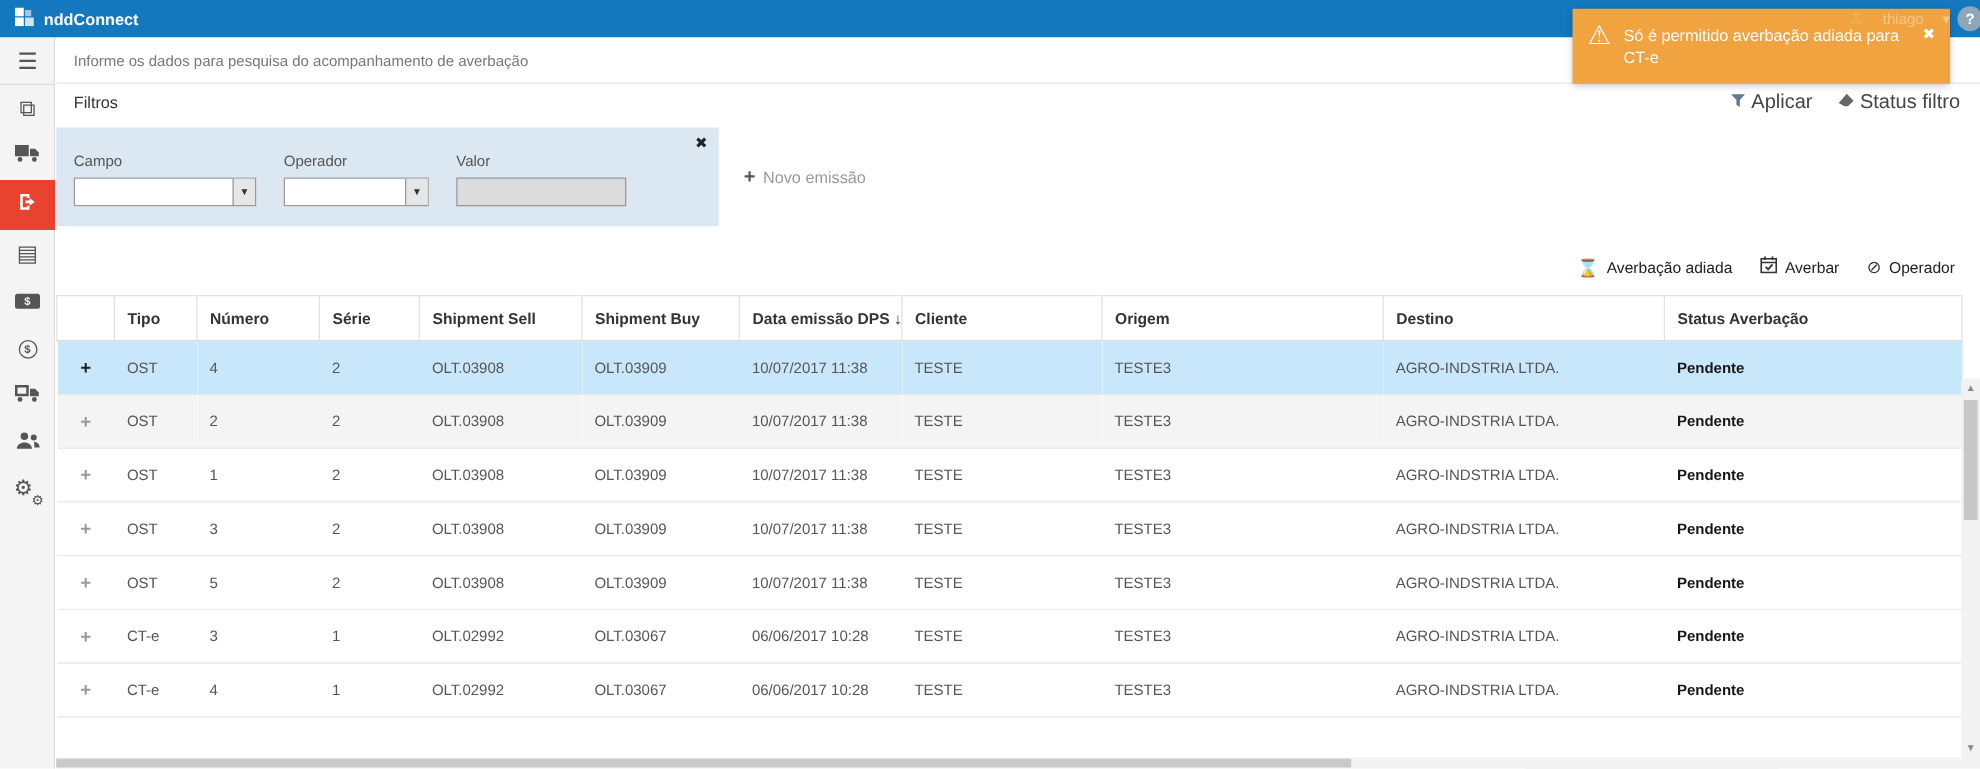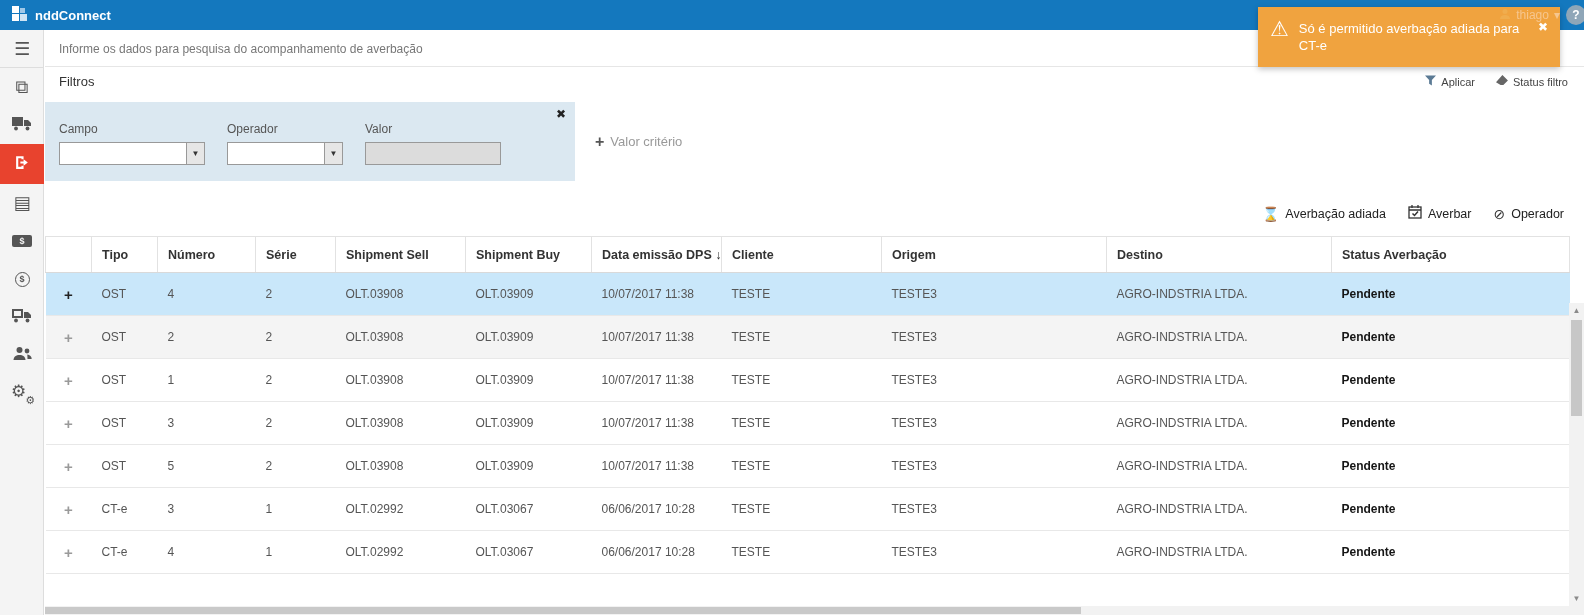--- a/index.html
+++ b/index.html
@@ -12,21 +12,21 @@
   
   .topbar {
     position:absolute; left:0; top:0; width:1584px; height:30px;
     background:#1478be; display:flex; padding:0 12px;
   }
   .brand { display:flex; align-items:center; gap:6px; color:#fff; font-size:13px; font-weight:bold; }
   .topbar-right {
     margin-left:auto; display:flex; align-items:center; gap:6px;
     position:relative; z-index:40; color:#f6c68e; font-size:12px;
   }
-  .user-block { display:flex; align-items:center; gap:5px; cursor:pointer; }
+  .user-block { display:flex; align-items:center; gap:15px; cursor:pointer; }
   .help-circle {
     width:20px; height:20px; border-radius:50%; background:#8fa6b8; color:#fff;
     display:flex; align-items:center; justify-content:center; font-size:12px; font-weight:bold;
     margin-right:-14px;
   }
 
   
   .toast {
     position:absolute; top:7px; right:24px; width:302px; z-index:30;
     background:#f0a33f; color:#fff; padding:11px 12px 13px 12px;
@@ -66,21 +66,21 @@
 
   
   .main { position:absolute; left:45px; top:30px; right:0; bottom:0; background:#fff; }
   .page-title { margin:12px 0 0 14px; font-size:26px; font-weight:400; color:#4a4a4a; }
   .page-subtitle { margin:12px 0 10px 14px; font-size:12px; color:#777; }
 
   .filters-bar {
     height:30px; border-top:1px solid #e6e6e6; display:flex; align-items:center;
     padding:0 16px 0 14px; font-size:13px; color:#333;
   }
-  .filters-actions { margin-left:auto; display:flex; gap:20px; font-size:11px; color:#444; }
+  .filters-actions { margin-left:auto; display:flex; gap:20px; font-size:16px; color:#444; }
   .filters-actions .link { display:flex; align-items:center; gap:5px; cursor:pointer; }
   .filters-actions svg { fill:#5b7a94; }
   .filters-actions .eraser-svg { fill:#666; }
 
   .criteria-row { display:flex; align-items:center; margin-top:6px; }
   .criteria-panel {
     width:530px; background:#dbe8f1; position:relative; padding:20px 14px 16px 14px;
     display:flex; gap:22px;
   }
   .crit-field label { display:block; font-size:12px; color:#555; margin-bottom:6px; }
@@ -299,21 +299,21 @@
         </span>
       </div>
       <div class="crit-field">
         <label>Valor</label>
         <input class="value-input" type="text" style="">
       </div>
       <span class="panel-close">✖</span>
     </div>
     <span class="new-criteria">
       <span class="plus-glyph">+</span>
-      <span>Valor critério</span>
+      <span>Novo emissão</span>
     </span>
   </div>
 
   <div class="toolbar">
     <span class="tool">
       <span class="glyph">⌛</span>
       <span>Averbação adiada</span>
     </span>
     <span class="tool">
       <span>

